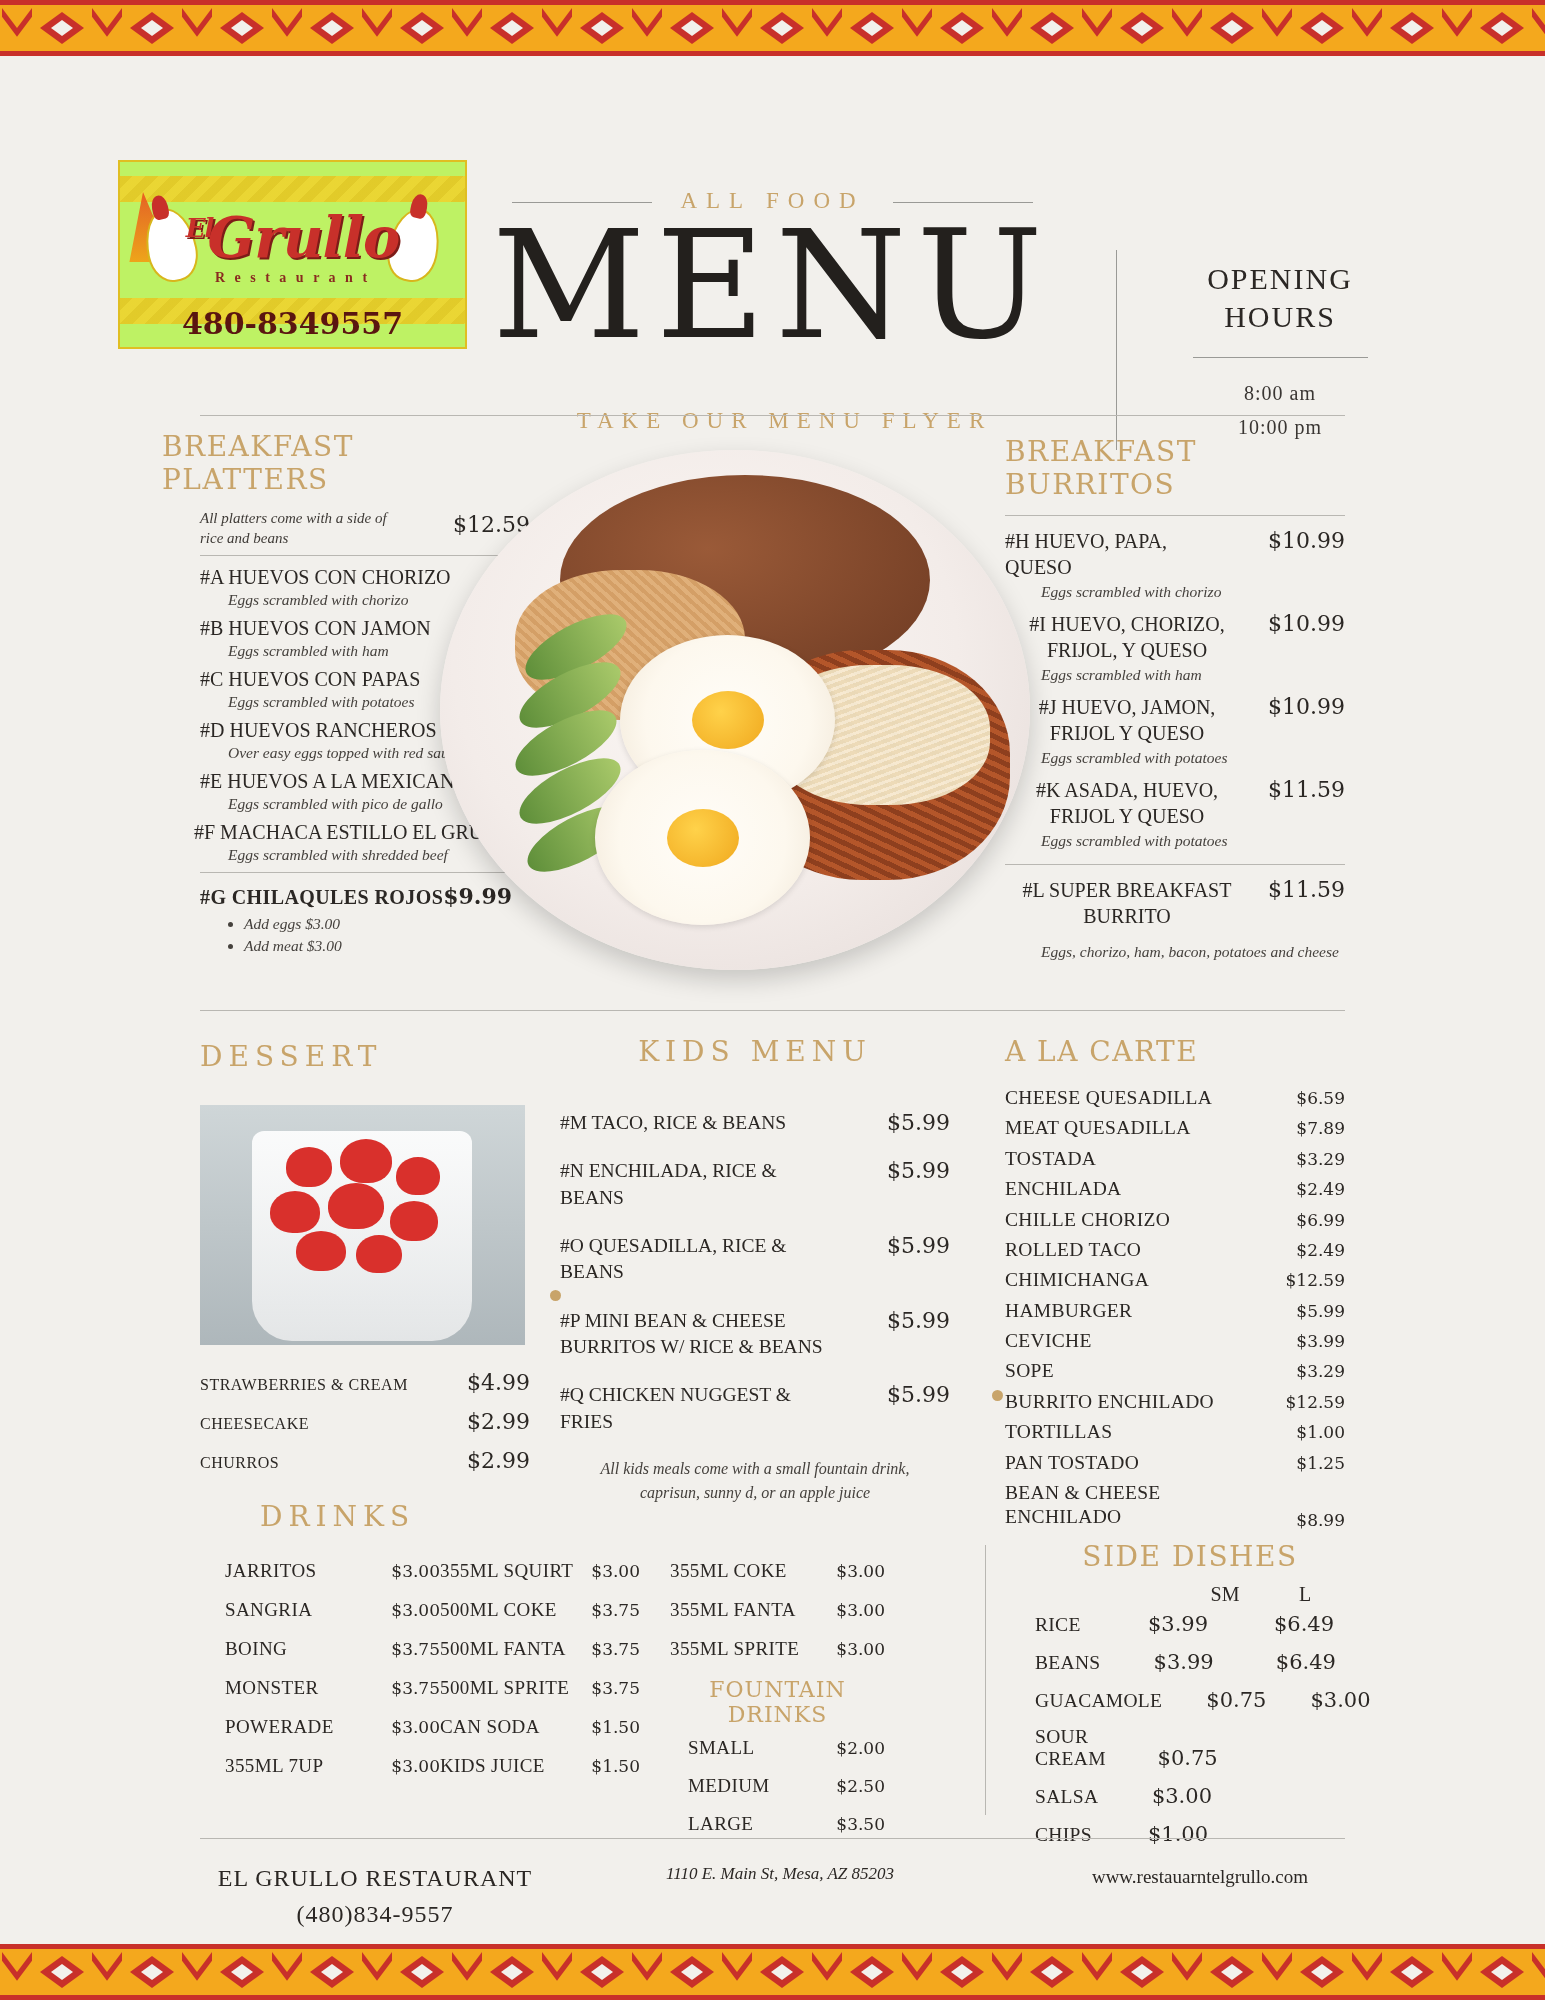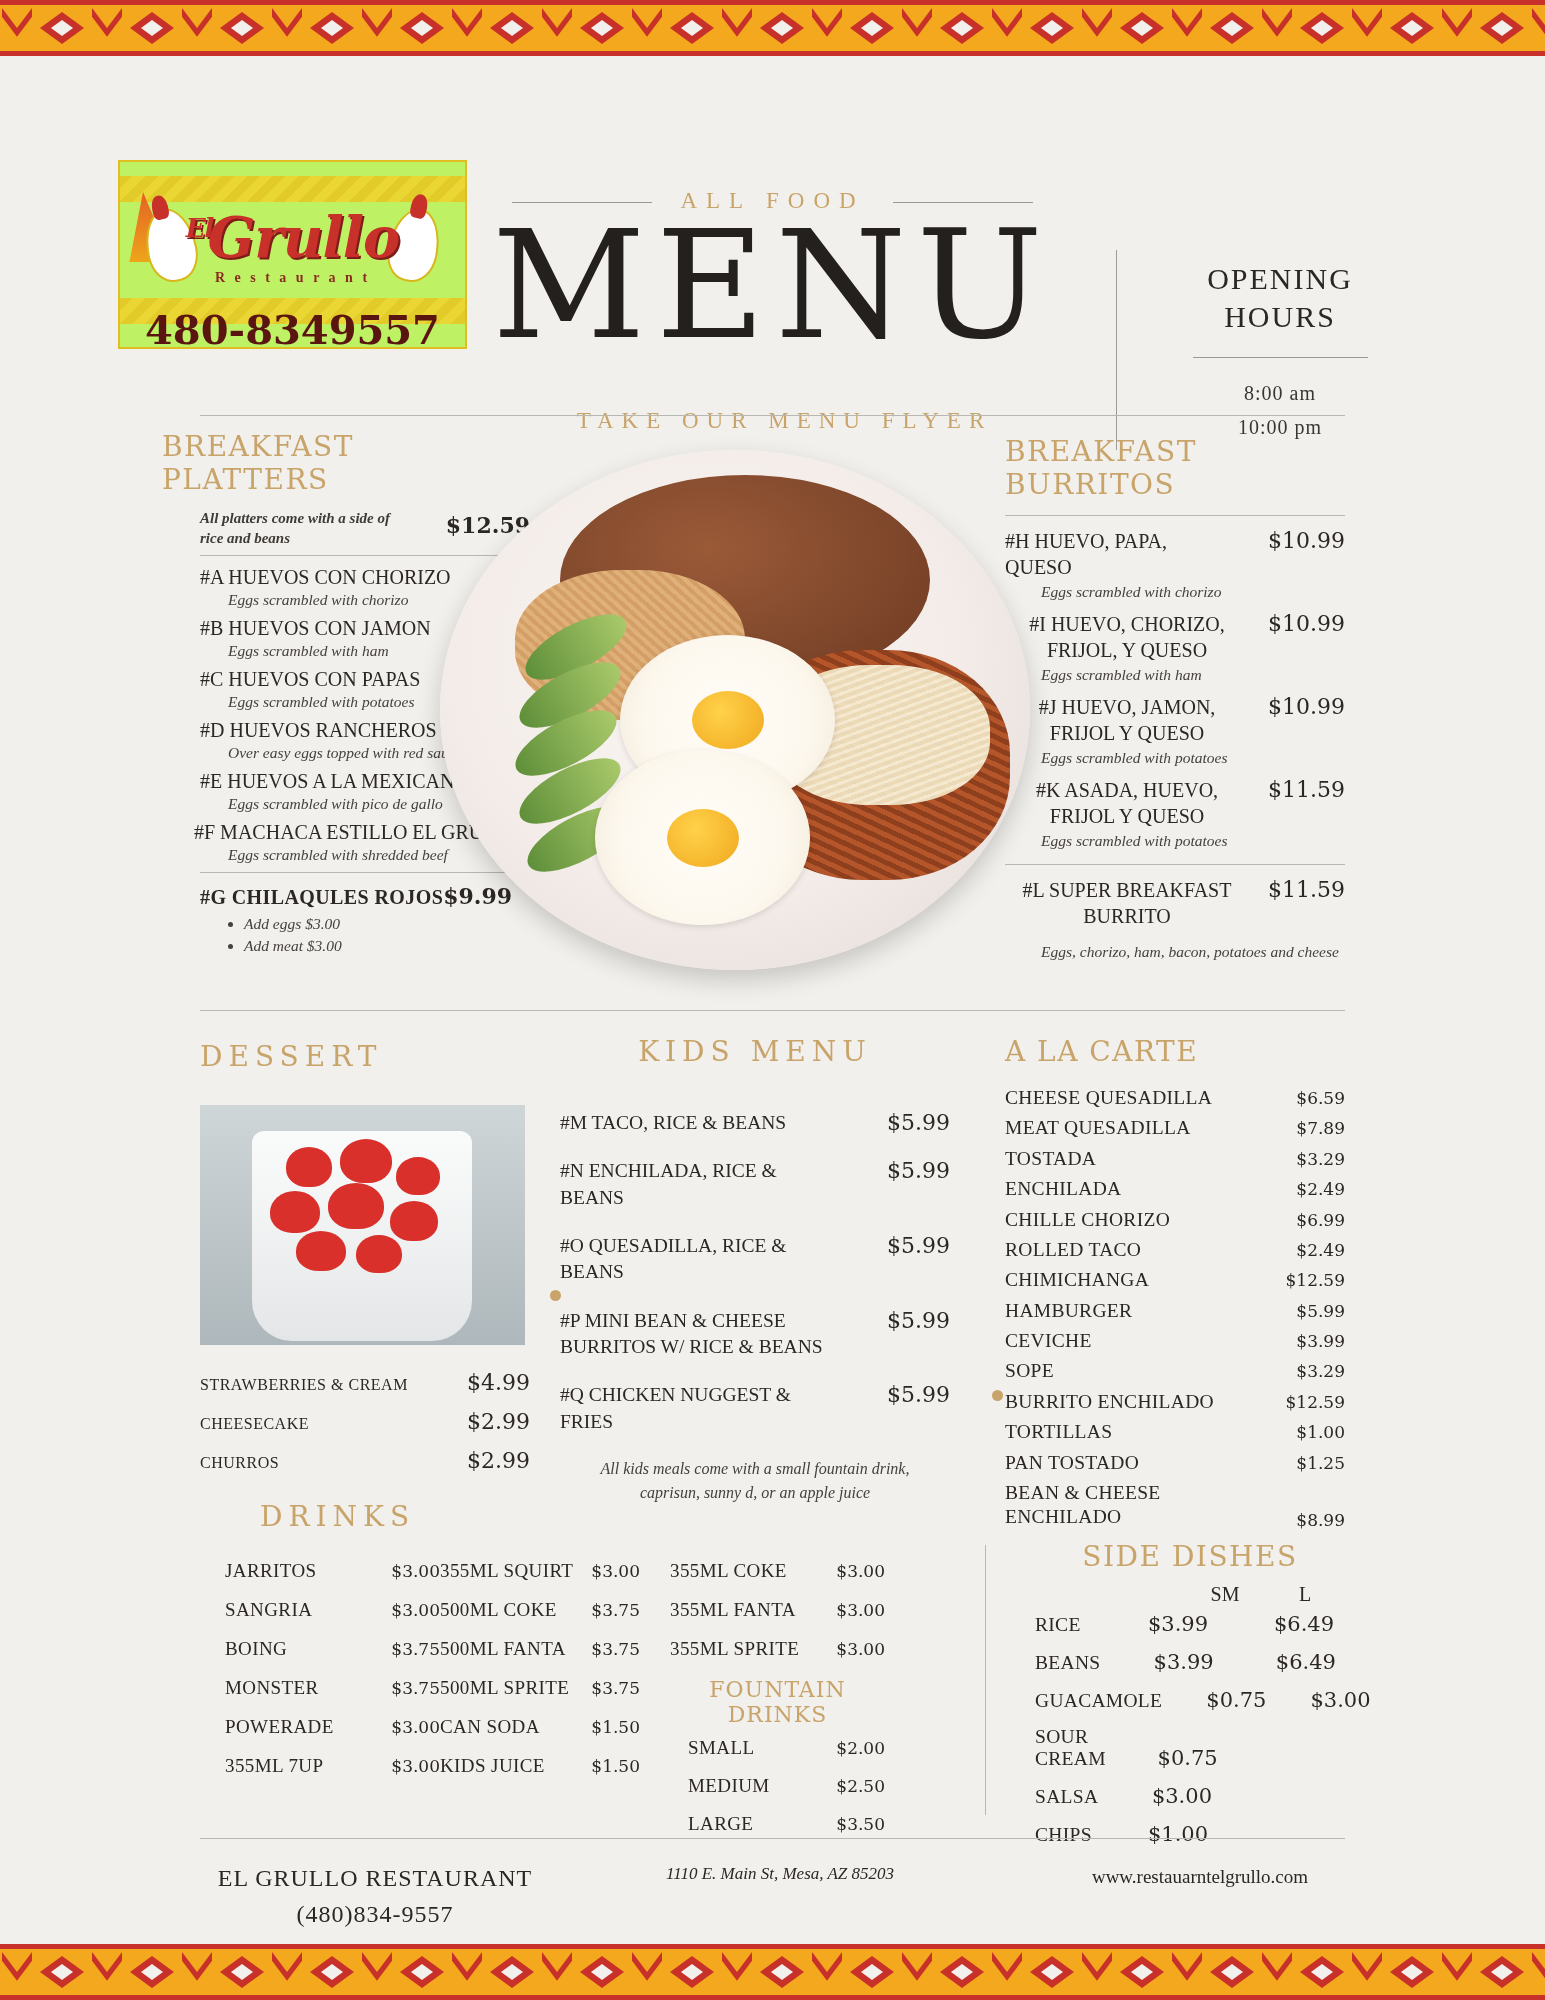--- a/index.html
+++ b/index.html
@@ -82,21 +82,21 @@
     text-shadow:2px 2px 0 #7d1c18;
     letter-spacing:-1px;
   }
   .logo .brand .el{font-size:26px;vertical-align:super;margin-right:-6px;}
   .logo .sub{
     position:absolute;left:0;top:108px;width:345px;text-align:center;
     font-size:14px;letter-spacing:3px;color:#8a2a20;font-weight:bold;
   }
   .logo .phone{
     position:absolute;left:0;top:144px;width:345px;text-align:center;
-    font-family:"DejaVu Serif", serif;font-weight:bold;font-size:40px;color:#5a1510;
+    font-family:"DejaVu Serif", serif;font-weight:bold;font-size:30px;color:#5a1510;
   }
 
   .allfood{
     position:absolute;left:0;top:118px;width:1545px;text-align:center;
     letter-spacing:9px;font-size:23px;color:#c8a46a;
   }
   .allfood .ln{
     display:inline-block;width:140px;height:1px;background:#9a9a96;
     vertical-align:middle;margin:0 28px;
   }
@@ -360,21 +360,21 @@
     <div class="hr"></div>
     <div class="v">8:00 am</div>
     <div class="v">10:00 pm</div>
   </div>
 </div>
 
 <div class="rule" style="left:200px;top:415px;width:1145px;"></div>
 
 <div id="platters">
   <div class="sec-head" style="margin-left:-38px;">BREAKFAST PLATTERS</div>
-  <div class="toprow" style="margin-top:12px;font-weight:bold;">
+  <div class="toprow" style="margin-top:12px;">
     <div class="note">All platters come with a side of rice and beans</div>
     <div class="price">$12.59</div>
   </div>
   <div class="hr"></div>
 
   <div class="it">
     <div class="nm">#A HUEVOS CON CHORIZO</div>
     <div class="ds">Eggs scrambled with chorizo</div>
   </div>
   <div class="it">

